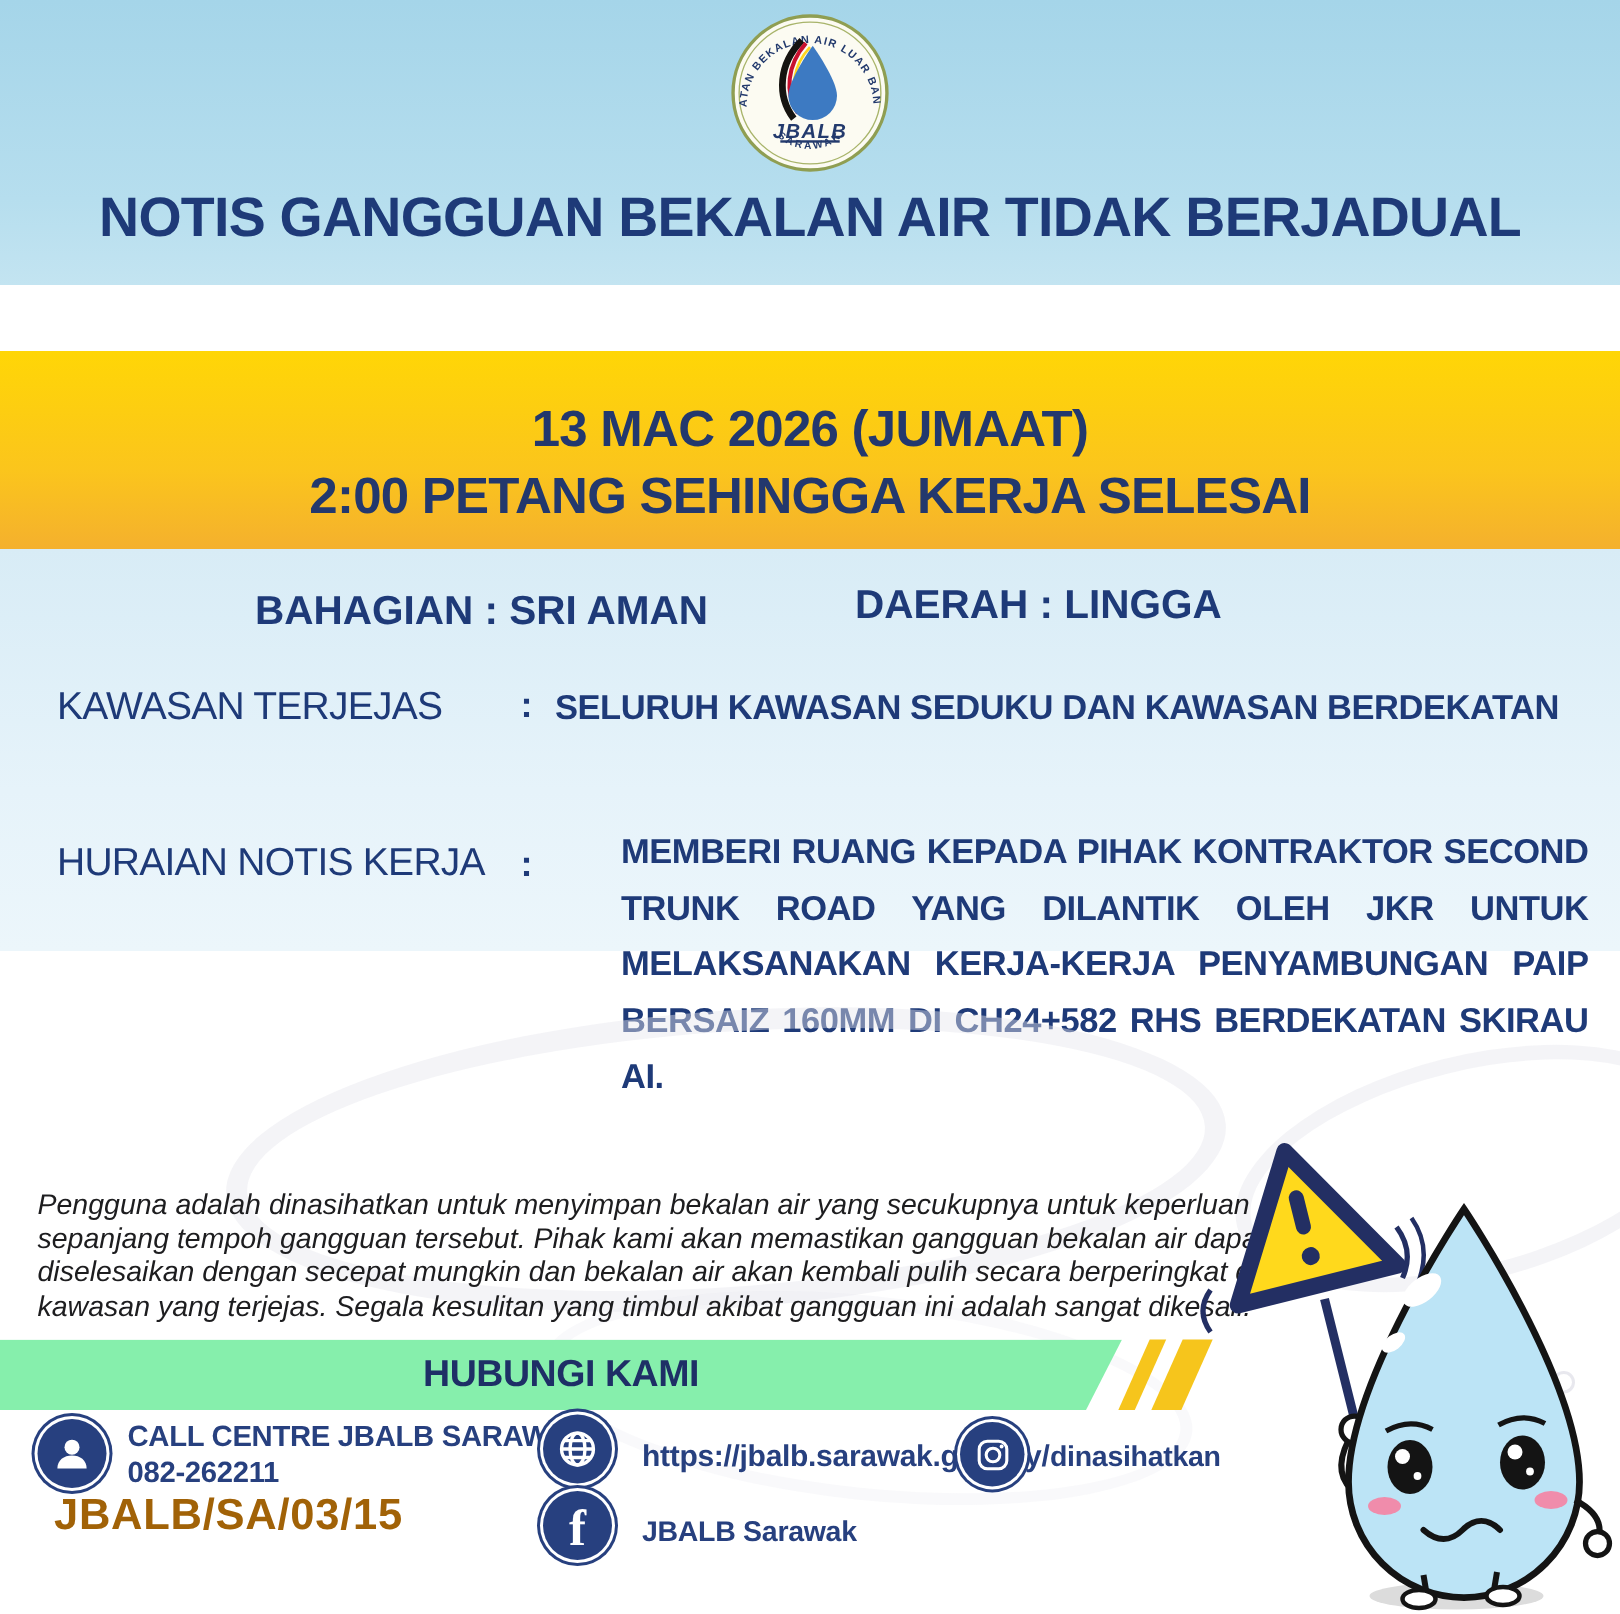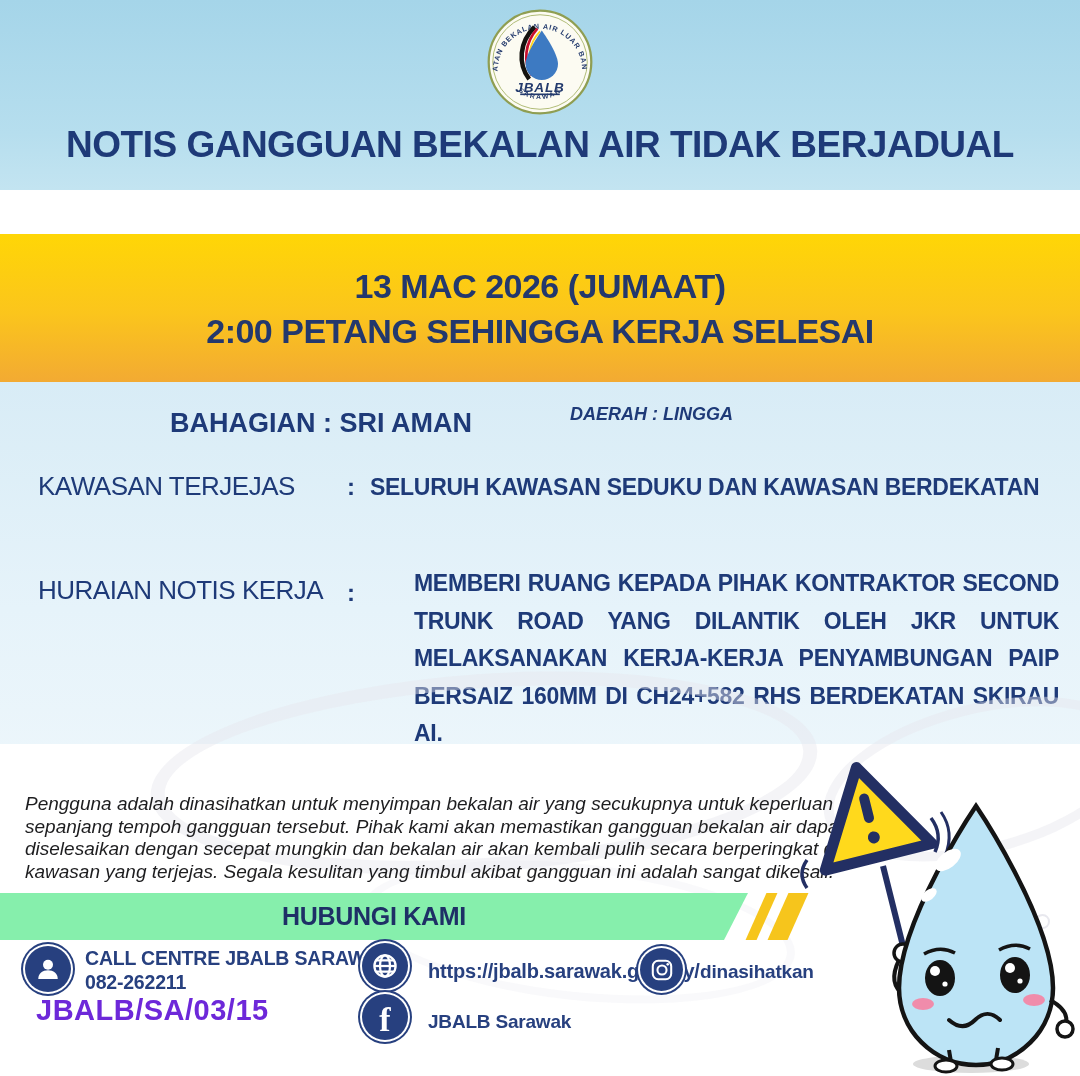--- a/index.html
+++ b/index.html
@@ -13,25 +13,25 @@
   .main-title{position:absolute;left:0;top:124px;width:1080px;text-align:center;
               font-size:37px;font-weight:bold;color:#1e3a78;letter-spacing:-0.5px;}
 
   
   .section-date{position:absolute;left:0;top:190px;width:1080px;height:176px;
                 background:linear-gradient(180deg,#ffd606 0%,#fbc51c 45%,#ef9f3c 100%);
                 text-align:center;color:#23386d;font-weight:bold;font-size:34px;
                 line-height:45px;box-sizing:border-box;padding-top:30px;letter-spacing:-0.5px;margin-top:44px;}
 
   
-  .section-details{position:absolute;left:0;top:382px;width:1080px;height:378px;
+  .section-details{position:absolute;left:0;top:366px;width:1080px;height:268px;
                    background:linear-gradient(180deg,#d8ecf6 0%,#e6f3fa 60%,#ecf6fb 100%);
                    color:#1e3a78;}
   .bahagian-line{position:absolute;left:170px;top:26px;font-size:27px;font-weight:bold;}
-  .daerah-line{position:absolute;left:570px;top:22px;font-size:18px;font-weight:bold;font-style:italic;}
+  .daerah-line{position:absolute;left:570px;top:22px;font-size:27px;font-weight:bold;}
   .kv-label{position:absolute;left:38px;font-size:26px;font-weight:normal;letter-spacing:-0.5px;}
   .kv-colon{position:absolute;left:347px;font-size:24px;font-weight:bold;}
   .kawasan-label{top:89px;}
   .kawasan-colon{top:91px;}
   .kawasan-value{position:absolute;left:370px;top:92px;font-size:23px;font-weight:bold;
                  white-space:nowrap;letter-spacing:-0.3px;}
   .huraian-label{top:193px;}
   .huraian-colon{top:197px;}
   .huraian-value{position:absolute;left:370px;top:183px;width:645px;font-size:23px;
                  font-weight:bold;line-height:37.5px;text-align:justify;letter-spacing:-0.3px;margin-left:44px;}
@@ -58,21 +58,21 @@
   .badge{position:absolute;border-radius:50%;background:#27407f;display:flex;
          align-items:center;justify-content:center;
          box-shadow:0 0 0 2px #ffffff,0 0 0 4px #27407f;}
   .badge svg{display:block;}
   .fb-glyph{color:#fff;font-weight:bold;font-size:34px;line-height:1;font-family:"Liberation Serif",serif;
             margin-top:6px;}
 
   .contact-text{position:absolute;color:#27407f;font-weight:bold;letter-spacing:-0.2px;}
   .cc-label{left:85px;top:203px;font-size:19.5px;}
   .cc-phone{left:85px;top:227px;font-size:19.5px;}
-  .ref-code{left:36px;top:250px;font-size:29px;letter-spacing:0.5px;color:#6d28d9;}
+  .ref-code{left:36px;top:250px;font-size:29px;letter-spacing:0.5px;color:#a16207;}
   .web-url{left:428px;top:216px;font-size:20px;}
   .insta-handle{left:700px;top:217px;font-size:19px;}
   .fb-name{left:428px;top:267px;font-size:19px;text-align:center;}
 
   .mascot{position:absolute;right:-4px;top:4px;}
 </style>
 </head>
 <body>
 
 <div class="poster">

